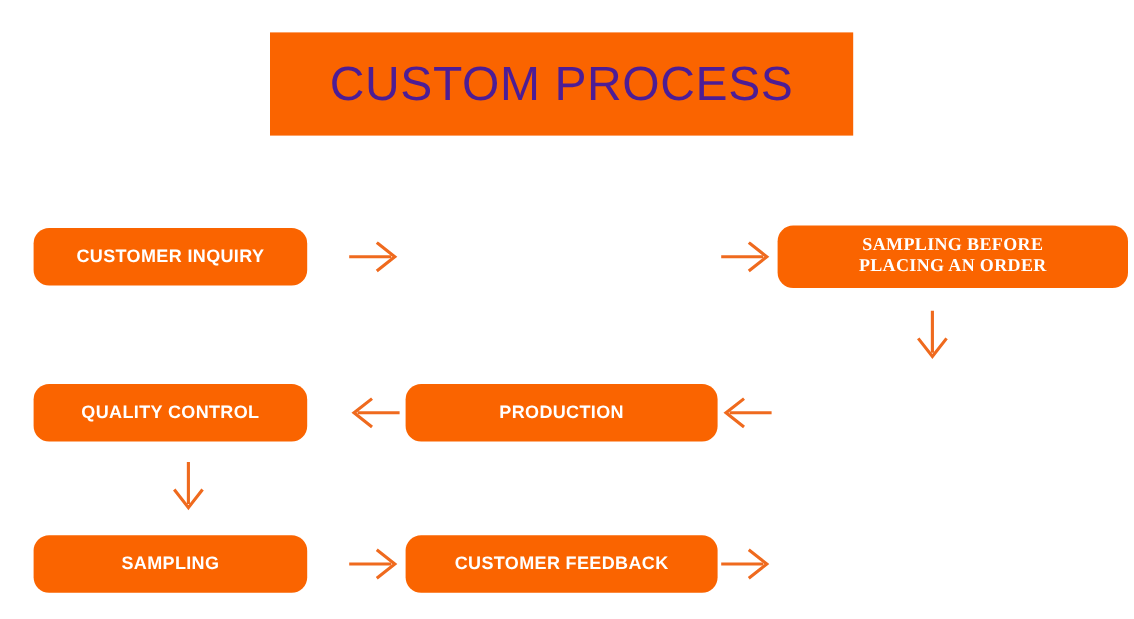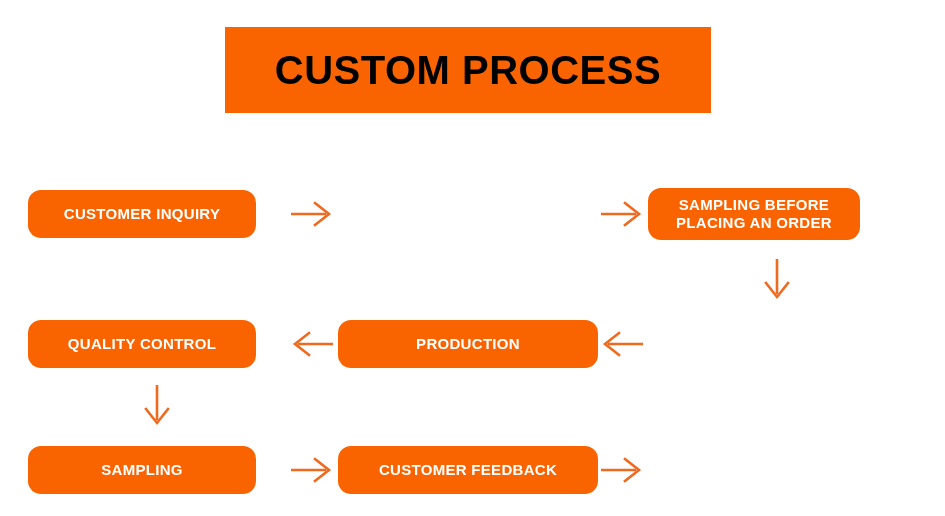--- a/index.html
+++ b/index.html
@@ -28,23 +28,23 @@
     left: 225px;
     top: 27px;
     width: 486px;
     height: 86px;
     background: #fa6400;
     display: flex;
     align-items: center;
     justify-content: center;
   }
   .title-text {
-    color: #000000;
+    color: #4c1d95;
     font-size: 40px;
-    font-weight: bold;
+    font-weight: normal;
     letter-spacing: 0.5px;
     line-height: 1;
     white-space: nowrap;
   }
 
   
   .row {
     position: absolute;
     left: 0;
     width: 945px;
@@ -82,23 +82,24 @@
   .node-b {
     position: absolute;
     left: 338px;
     width: 260px;
     height: 48px;
     top: 2px;
   }
   .node-c {
     position: absolute;
     left: 648px;
-    width: 212px;
+    width: 292px;
     height: 48px;
     top: 2px;
+    font-family: Liberation Serif, serif;
   }
   .node-tall {
     height: 52px;
     top: 0px;
   }
 
   
   .h-arrow {
     position: absolute;
     top: 10px;

